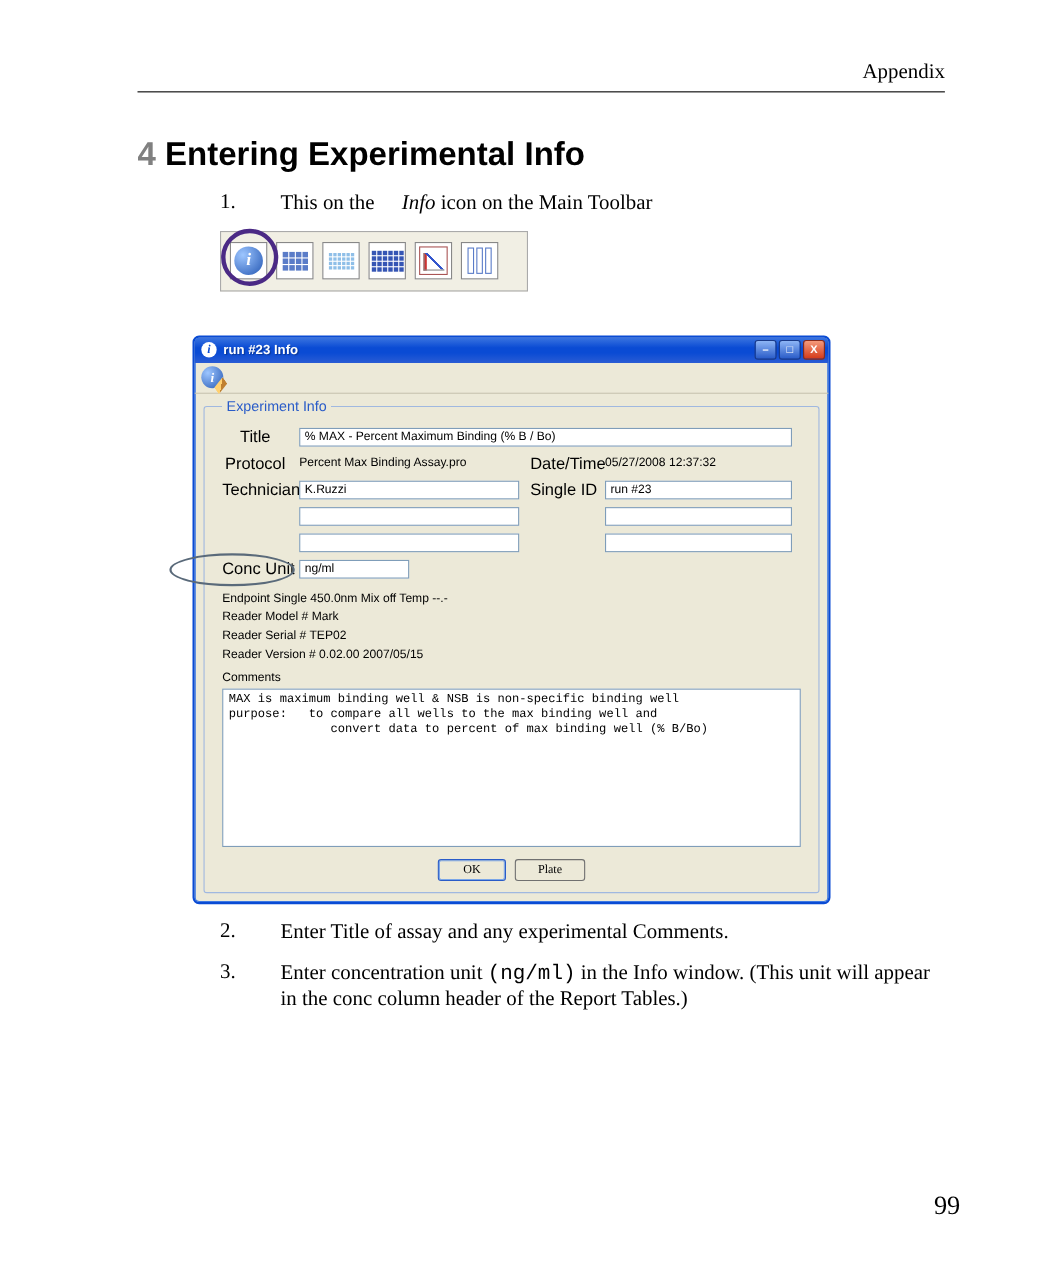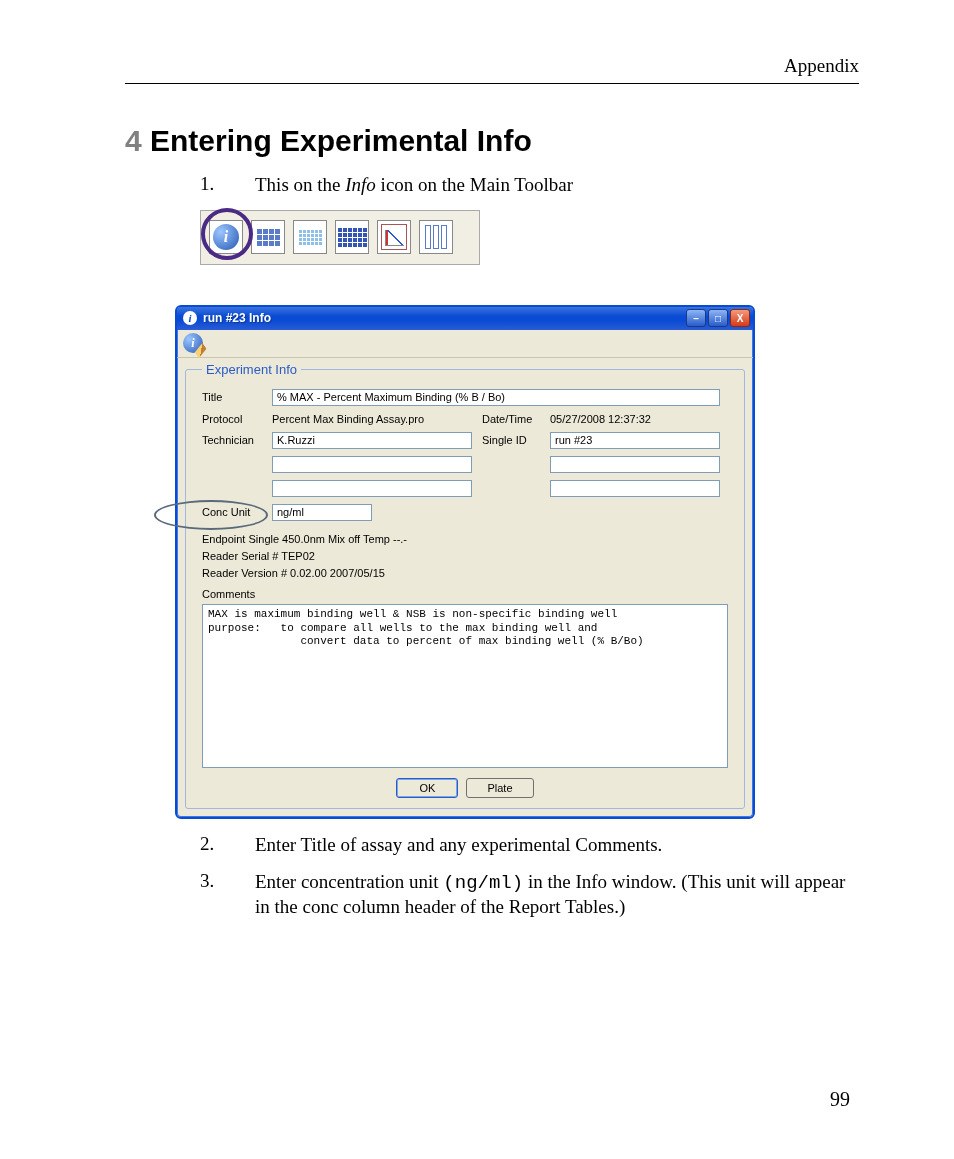--- a/index.html
+++ b/index.html
@@ -27,27 +27,27 @@
     margin: 0 0 15px 0;
   }
   h1.section-title .num { color: #808080; }
   .step-list {
     margin-left: 75px;
     font-size: 19px;
   }
   .step { display: flex; margin-bottom: 12px; }
   .step-num { width: 55px; flex-shrink: 0; }
   .step-text { flex: 1; line-height: 1.3; }
-  .italic { font-style: italic; }
+  .italic { font-style: italic; margin-left: 20px; }
   .mono { font-family: "Courier New", monospace; text-align: right; }
   .page-num {
     position: absolute;
     bottom: 48px;
-    right: 104px;
-    font-size: 20px;
+    right: 81px;
+    font-size: 24px;
   }
 
   
   .toolbar-figure {
     margin: 8px 0 40px 75px;
     width: 280px;
     height: 55px;
     background: #f1efe4;
     border: 1px solid #aaa;
     display: flex;
@@ -157,52 +157,52 @@
   }
   fieldset.exp legend { color:#2a5cc8; padding:0 4px; font-size:13px;}
   .form-grid {
     display:grid;
     grid-template-columns: 60px 200px 58px 170px;
     column-gap: 10px;
     row-gap: 7px;
     align-items:center;
     margin-top:4px;
   }
-  .form-grid .lbl { color:#000; font-size:11px; white-space:nowrap;}
+  .form-grid .lbl { color:#000; font-size:15px; white-space:nowrap;text-align:center;}
   .form-grid input.txt, .title-input {
     border:1px solid #7f9db9; background:#ffffff; height:17px;
     padding:0 4px; font-family:Tahoma,Arial,sans-serif; font-size:11px;
     width:100%;
   }
   .static-val { font-size:11px; }
   .title-row { grid-column: 1 / span 4; display:flex; gap:10px; align-items:center;}
   .title-row .lbl { width:60px; flex-shrink:0;}
   .title-row input { flex:1;}
   .conc-highlight {
     position:relative;
   }
   .conc-highlight::before {
     content:""; position:absolute; left:-48px; top:-6px;
     width:110px; height:26px;
     border:2px solid #5a6a7a; border-radius:50%;
   }
   .status-lines { margin-top:10px; line-height:1.55; font-size:11px;}
   .comments-label { margin-top:6px; font-size:11px;}
   textarea.comments {
-    width:100%; height:164px; margin-top:4px;
+    width:100%; height:144px; margin-top:4px;
     border:1px solid #7f9db9; background:#fff;
     font-family:"Courier New", monospace; font-size:11px;
     padding:3px 5px; resize:none; white-space:pre; line-height:1.25;
   }
   .btn-row { display:flex; justify-content:center; gap:8px; margin-top:8px;}
   .btn {
     min-width:62px; height:20px;
     border:1px solid #707070; border-radius:3px;
     background:#ece9d8;
-    font-family:Liberation Sans, sans-serif; font-size:11px;
+    font-family:Liberation Serif, serif; font-size:11px;
     padding:0 20px; cursor:pointer;
   }
   .btn.default { border:1px solid #2a5cc8; box-shadow: 0 0 0 1px #7aa6e8 inset;}
 </style>
 </head>
 <body>
 
 <div class="header-area">
   <span>Appendix</span>
 </div>
@@ -360,20 +360,21 @@
           <input class="txt" value="" style="">
 
           <span class="lbl conc-highlight">Conc Unit</span>
           <input class="txt" style="width: 100px;" value="ng/ml">
           <span></span>
             <span></span>
         </div>
 
         <div class="status-lines">
           <div>Endpoint Single 450.0nm  Mix off Temp --.-</div>
+          <div>Reader Model # Mark</div>
           <div>Reader Serial # TEP02</div>
           <div>Reader Version # 0.02.00 2007/05/15</div>
         </div>
 
         <div class="comments-label">Comments</div>
         <textarea class="comments" style="">MAX is maximum binding well &amp; NSB is non-specific binding well
 purpose:   to compare all wells to the max binding well and
               convert data to percent of max binding well (% B/Bo)</textarea>
 
         <div class="btn-row">

